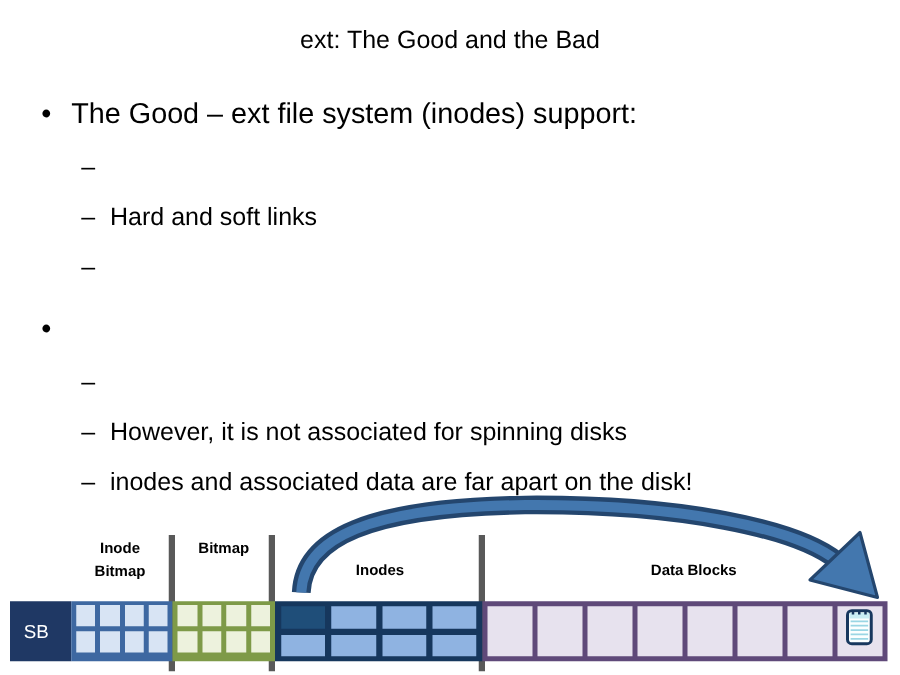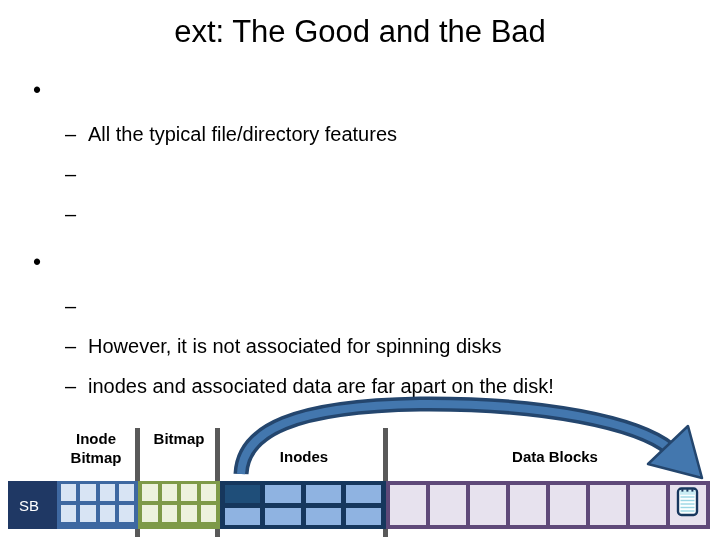--- a/index.html
+++ b/index.html
@@ -1,31 +1,31 @@
 <!DOCTYPE html>
 <html style="--superblock: #1F3864; --inode-bitmap-bg: #3E68A1; --inode-bitmap-cell: #D8E4F4; --data-bitmap-bg: #7E9A48; --data-bitmap-cell: #EDF2DD; --inodes-bg: #16375D; --inodes-cell: #8FB3E1; --inodes-highlight-cell: #1F4E79; --data-blocks-bg: #5F4979; --data-blocks-cell: #E7E2EE; --divider: #595959; --arrow-dark: #24466E; --arrow-mid: #4377AE;"><head>
 <meta charset="utf-8">
 <style>
   html,body{margin:0;padding:0;background:#888;}
   .slide{
     position:relative;width:720px;height:540px;background:#ffffff;overflow:hidden;
     font-family:"Liberation Sans",sans-serif;color:#000;
   }
   
-  .title{position:absolute;top:14px;left:0;right:0;text-align:center;font-size:31px;line-height:36px;}
+  .title{position:absolute;top:14px;left:0;right:0;text-align:center;font-size:20px;line-height:36px;}
   .content{position:absolute;left:33px;top:74px;right:8px;}
   .b1{display:flex;font-size:23px;line-height:32px;}
   .b1 .marker{width:24px;flex:0 0 24px;}
   .sublist{margin:8px 0 0 32px;}
   .sub{display:flex;font-size:20px;line-height:40px;}
   .sub .marker{width:23px;flex:0 0 23px;}
   .group2{margin-top:12px;}
   
   .divider{position:absolute;top:428px;width:5px;height:109px;background:var(--divider);}
-  .lbl{position:absolute;font-weight:bold;font-size:15px;line-height:19px;text-align:center;}
+  .lbl{position:absolute;font-weight:bold;font-size:12px;line-height:19px;text-align:center;}
   .lbl-inode-bitmap{left:52px;width:88px;top:429px;}
   .lbl-data-bitmap{left:138px;width:82px;top:429px;}
   .lbl-inodes{left:224px;width:160px;top:447px;}
   .lbl-datablocks{left:393px;width:324px;top:447px;}
   .rowpart{position:absolute;top:481px;height:48px;box-sizing:border-box;}
   .sb{left:8px;width:49px;background:var(--superblock);color:#fff;font-size:15px;
       display:flex;align-items:center;padding-left:11px;}
   .grid{display:grid;}
   .reg-inode-bitmap{left:57px;width:81px;background:var(--inode-bitmap-bg);padding:3px 4px 7px 4px;gap:4px;}
   .reg-data-bitmap{left:138px;width:82px;background:var(--data-bitmap-bg);padding:3px 4px 7px 4px;gap:4px;}
@@ -38,28 +38,29 @@
 </head>
 <body>
 
 <div class="slide">
 
   <div class="title">ext: The Good and the Bad</div>
 
   <div class="content">
     <div class="b1">
       <span class="marker">•</span>
+      <span>The Good – ext file system (inodes) support:</span>
     </div>
     <div class="sublist">
       <div class="sub">
         <span class="marker">–</span>
-        <span>All the typical file/directory features</span>
       </div>
       <div class="sub">
         <span class="marker">–</span>
+        <span>Hard and soft links</span>
       </div>
       <div class="sub">
         <span class="marker">–</span>
       </div>
     </div>
     <div class="b1 group2">
       <span class="marker">•</span>
     </div>
     <div class="sublist">
       <div class="sub">

